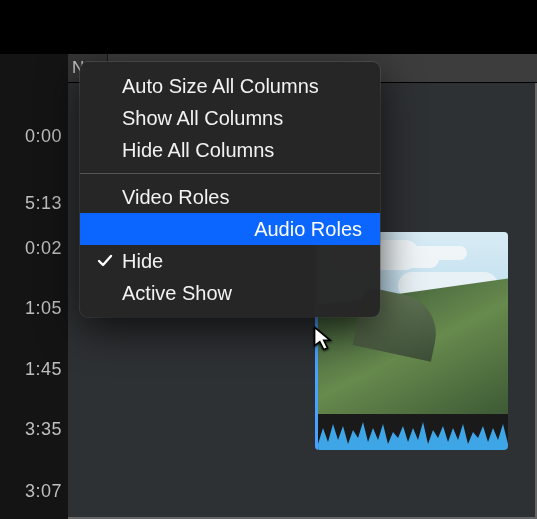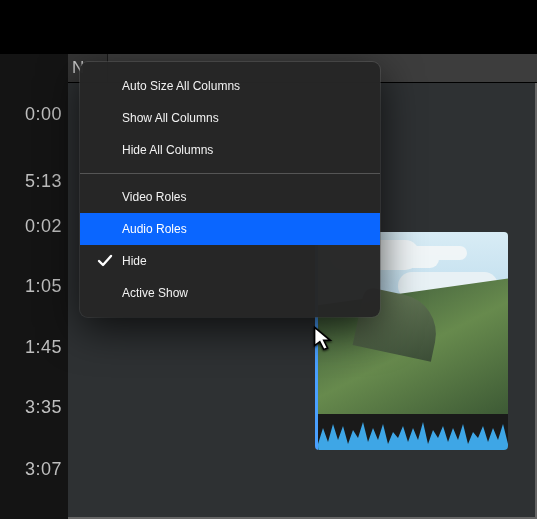--- a/index.html
+++ b/index.html
@@ -65,20 +65,21 @@
     font-size: 18px;
     text-align: right;
     line-height: 1;
   }
   .time-item {
     position: absolute;
     right: 6px;
     width: 60px;
     font-variant-numeric: tabular-nums;
     letter-spacing: 0.5px;
+    margin-top: 22px;
   }
 
   .thumb {
     position: absolute;
     left: 315px;
     top: 232px;
     width: 190px;
     height: 218px;
     background: #2a3d2a;
     border-radius: 4px;
@@ -129,30 +130,31 @@
     background: rgba(38,38,38,0.98);
     border-radius: 8px;
     box-shadow: 0 12px 40px rgba(0,0,0,0.7), 0 0 0 1px rgba(120,120,120,0.4);
     padding: 8px 0;
     color: #fff;
   }
   .menu-item {
     position: relative;
     height: 32px;
     line-height: 32px;
-    font-size: 12px;
+    font-size: 20px;
     padding-left: 42px;
     padding-right: 18px;
     white-space: nowrap;
     color: #f2f2f2;
     cursor: default;
   }
   .menu-item.highlight {
     background: #0a66ff;
     color: #fff;
+    text-align: right;
   }
   .menu-sep {
     margin: 7px 0;
     height: 1px;
     background: #555;
   }
   .check {
     position: absolute;
     left: 14px;
     top: 0;

